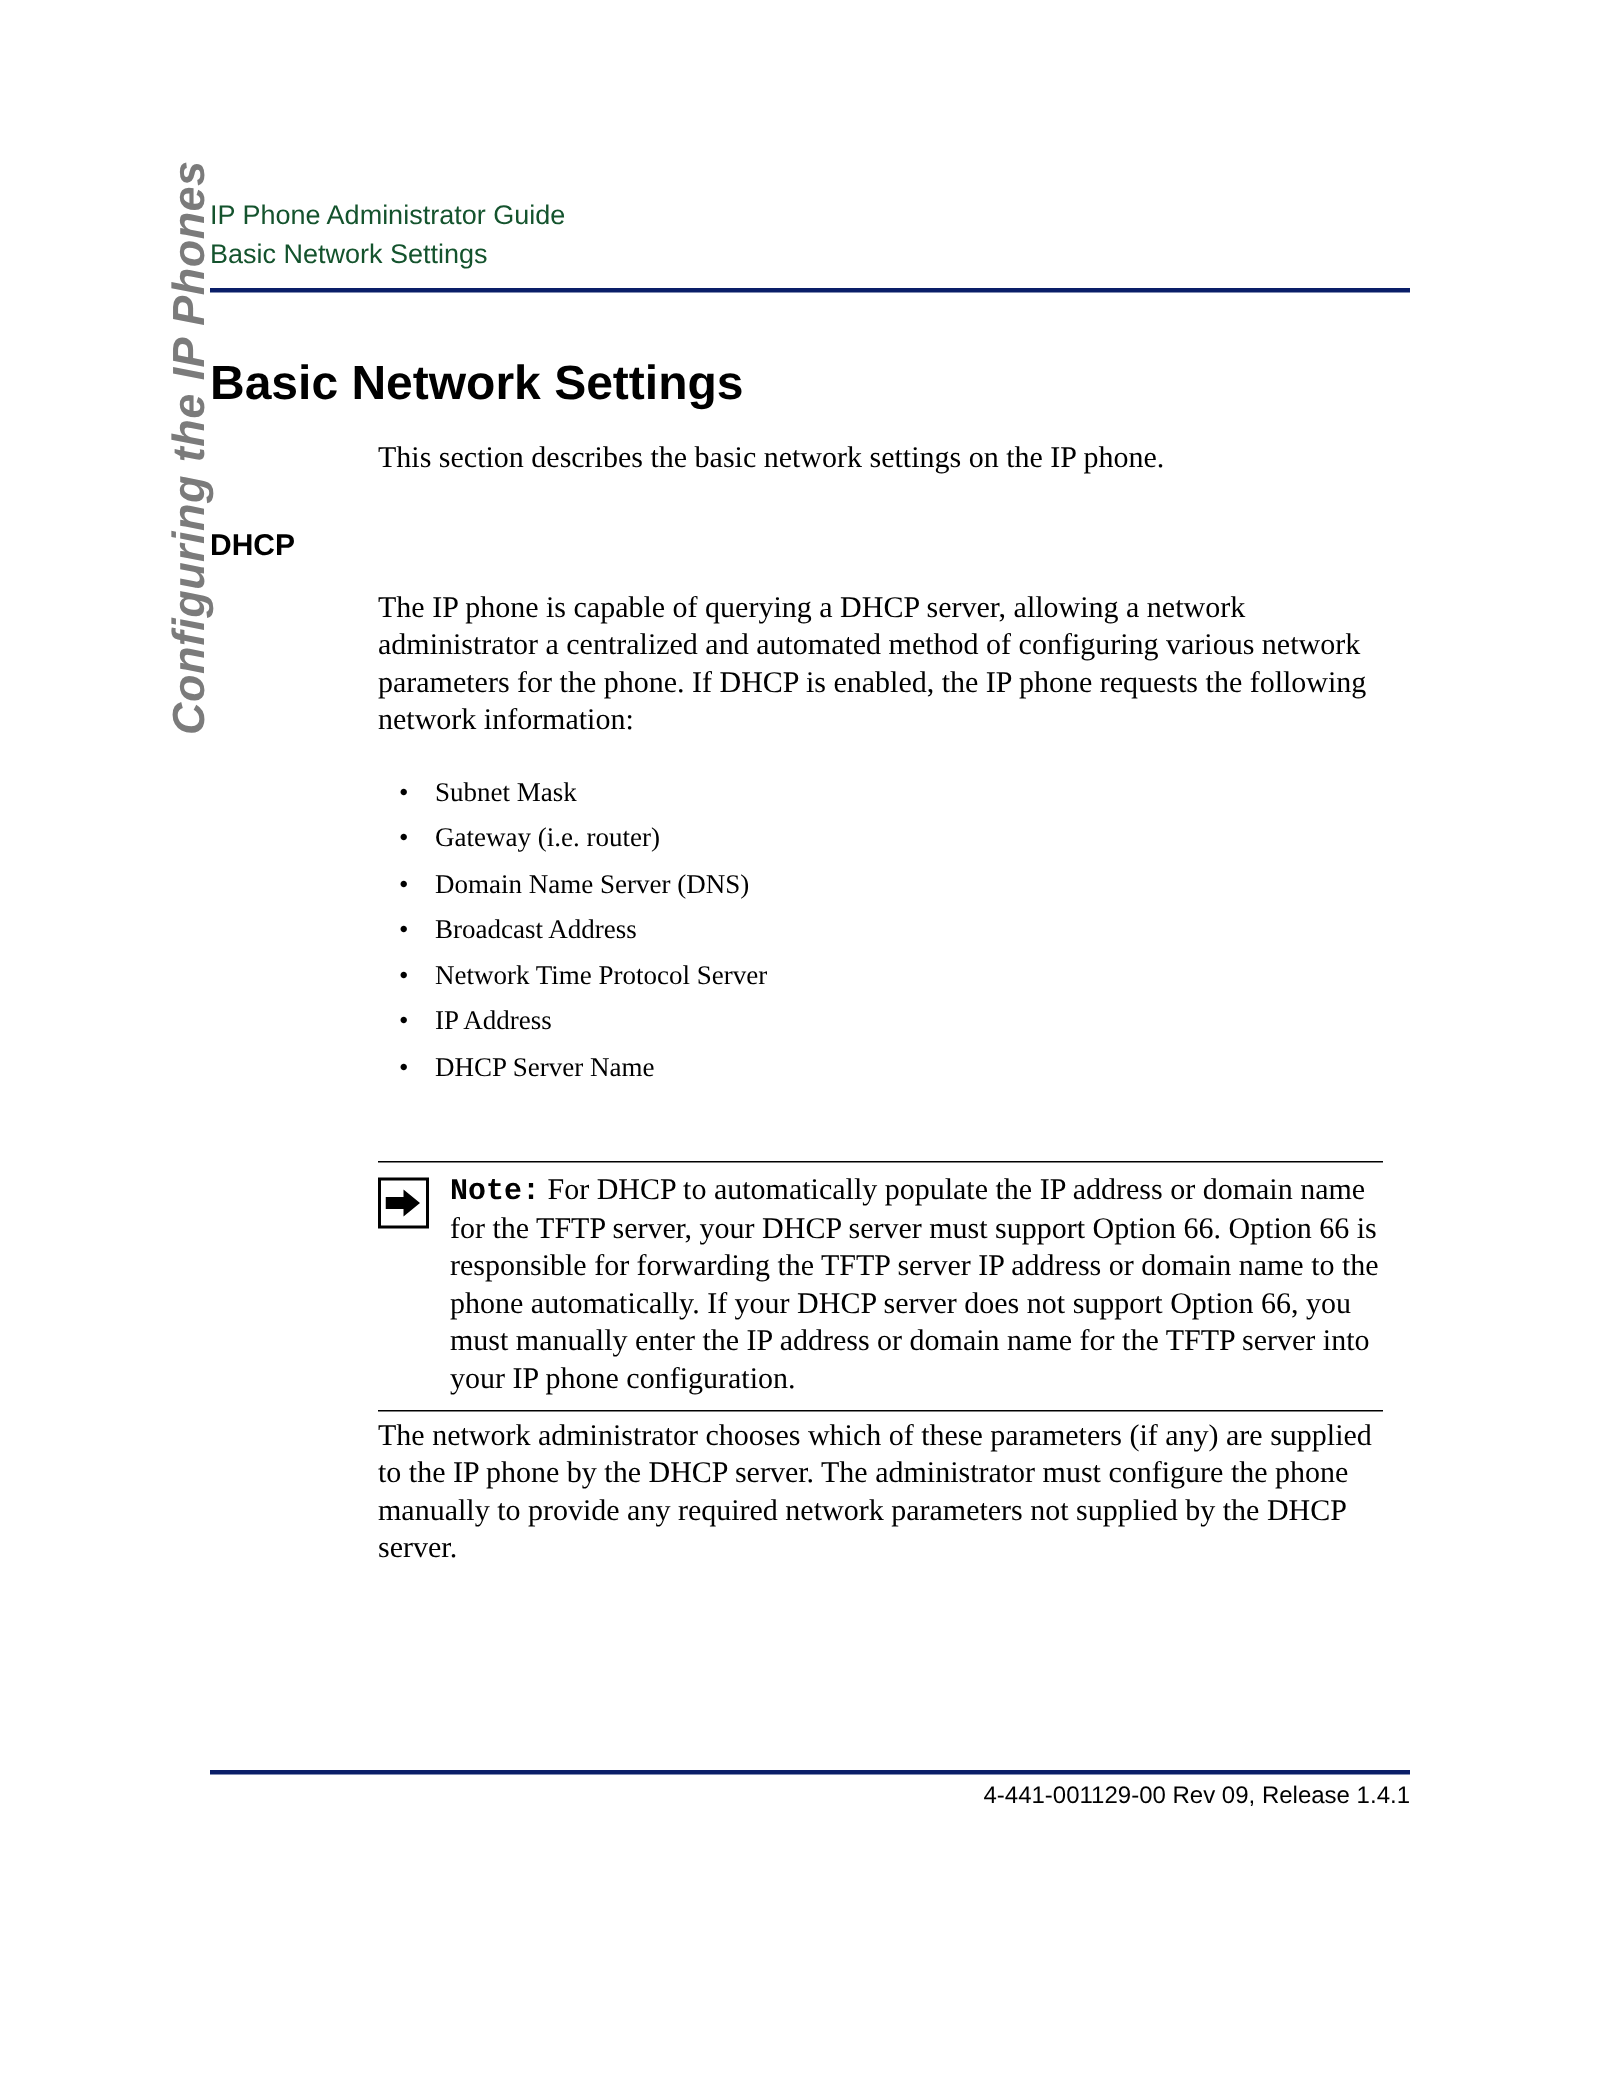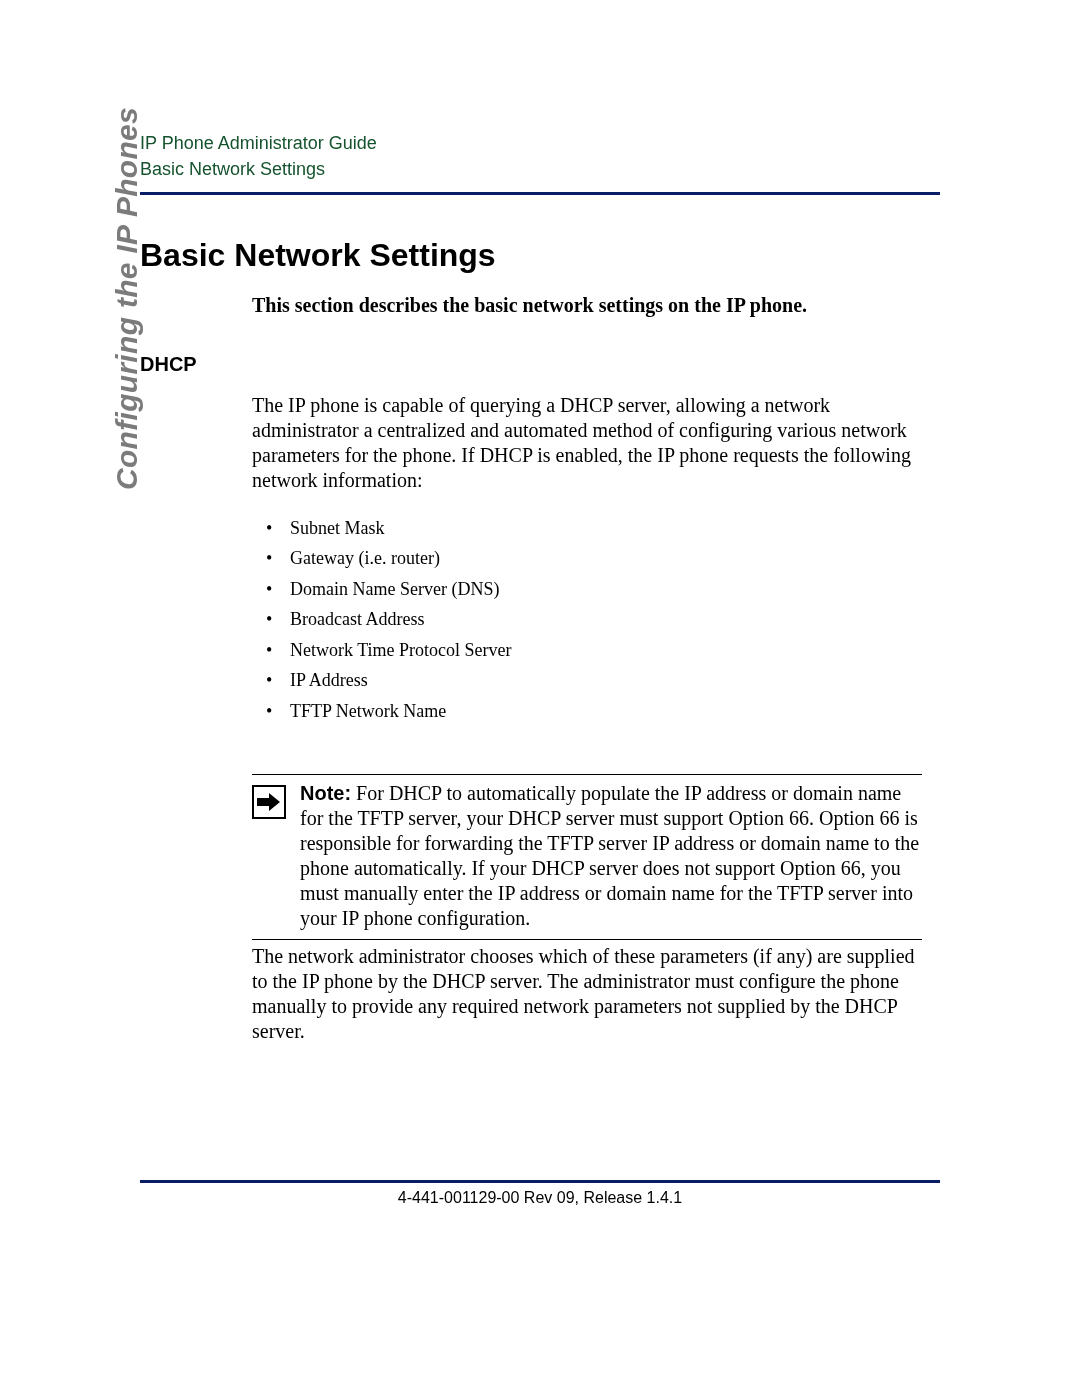--- a/index.html
+++ b/index.html
@@ -47,21 +47,20 @@
     color: #7b7b7b;
     white-space: nowrap;
     letter-spacing: 0.3px;
   }
   .body-col {
     margin-left: 112px;
     margin-right: 18px;
   }
   .intro {
     font-size: 20px;
-    font-weight: bold;
   }
   .subhead {
     font-family: Arial, Helvetica, sans-serif;
     font-weight: bold;
     font-size: 20px;
     margin-top: 36px;
     margin-left: 0;
   }
   .para {
     font-size: 20px;
@@ -107,37 +106,37 @@
   .note-icon svg {
     position: absolute;
     left: 3px;
     top: 5px;
   }
   .note-text {
     font-size: 20px;
     line-height: 1.25;
   }
   .note-label {
-    font-family: Liberation Sans, sans-serif;
+    font-family: Liberation Mono, monospace;
     font-weight: bold;
   }
   .footer {
     position: absolute;
     left: 140px;
     right: 140px;
     bottom: 190px;
   }
   .footer-rule {
     border: none;
     border-top: 3px solid #0a1e68;
     margin: 0 0 6px 0;
   }
   .footer-row {
     display: flex;
-    justify-content: center;
+    justify-content: flex-end;
     font-family: Arial, Helvetica, sans-serif;
     font-size: 16px;
   }
 </style>
 </head>
 <body>
 
 <div class="page">
 
   <div class="side-tab">Configuring the IP Phones</div>
@@ -159,21 +158,21 @@
   <div class="body-col">
     <p class="para">The IP phone is capable of querying a DHCP server, allowing a network administrator a centralized and automated method of configuring various network parameters for the phone. If DHCP is enabled, the IP phone requests the following network information:</p>
 
     <ul class="bullets">
       <li>Subnet Mask</li>
       <li>Gateway (i.e. router)</li>
       <li>Domain Name Server (DNS)</li>
       <li>Broadcast Address</li>
       <li>Network Time Protocol Server</li>
       <li>IP Address</li>
-      <li>TFTP Network Name</li>
+      <li>DHCP Server Name</li>
     </ul>
 
     <div class="note-box">
       <div class="note-icon">
         <svg width="24" height="20" viewBox="0 0 24 20">
           <polygon points="0,6 12,6 12,1 23,10 12,19 12,14 0,14" fill="#000"></polygon>
         </svg>
       </div>
       <div class="note-text">
         <span class="note-label">Note:</span><span> For DHCP to automatically populate the IP address or domain name for the TFTP server, your DHCP server must support Option 66. Option 66 is responsible for forwarding the TFTP server IP address or domain name to the phone automatically. If your DHCP server does not support Option 66, you must manually enter the IP address or domain name for the TFTP server into your IP phone configuration.</span>

